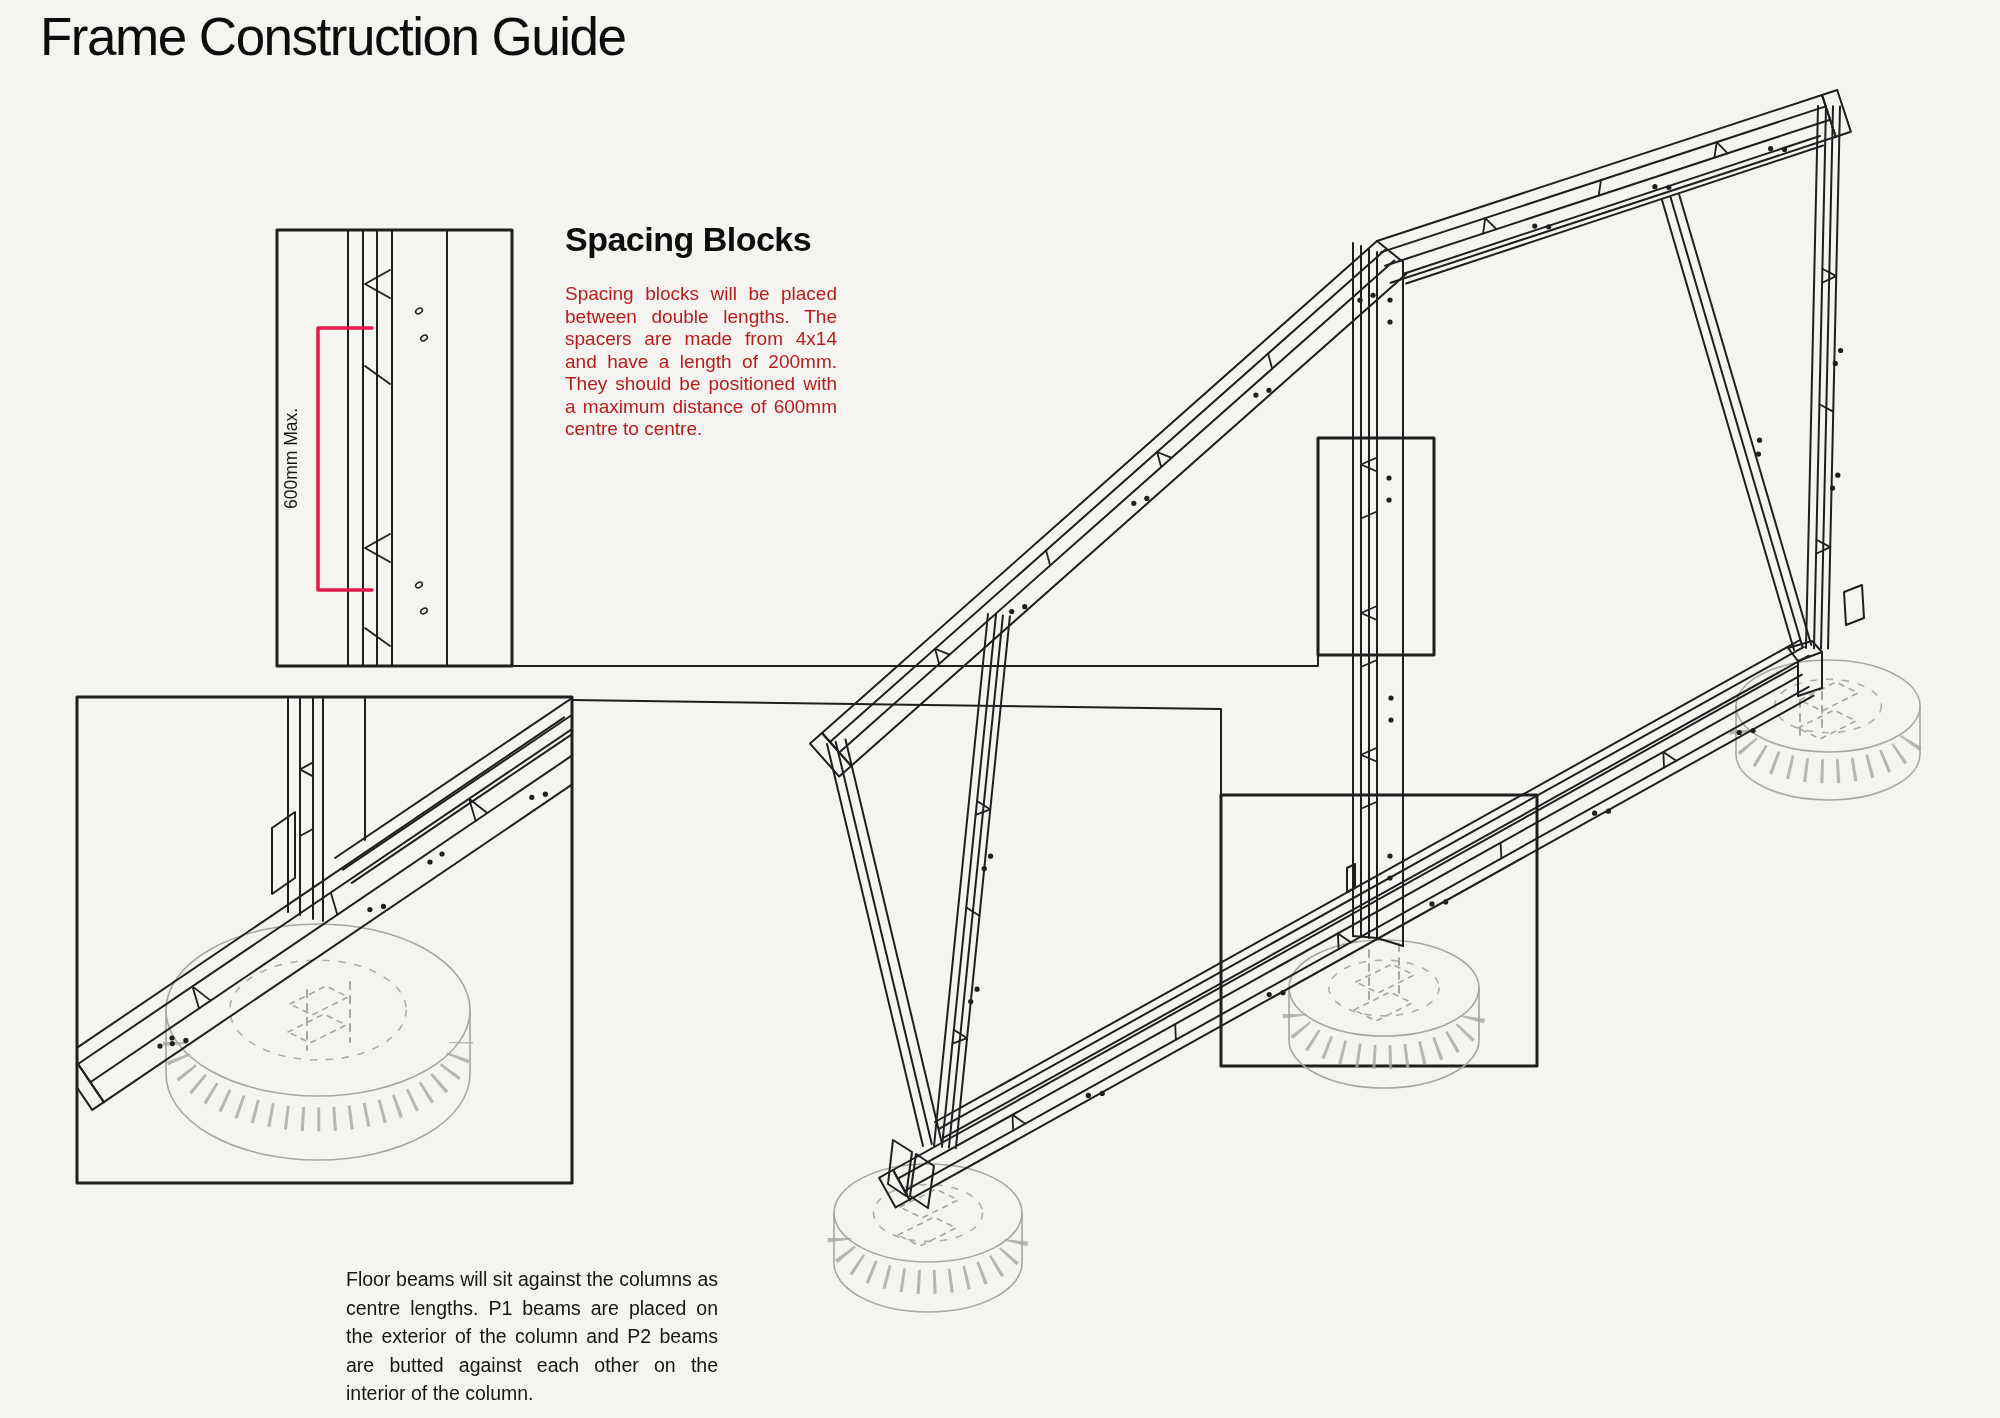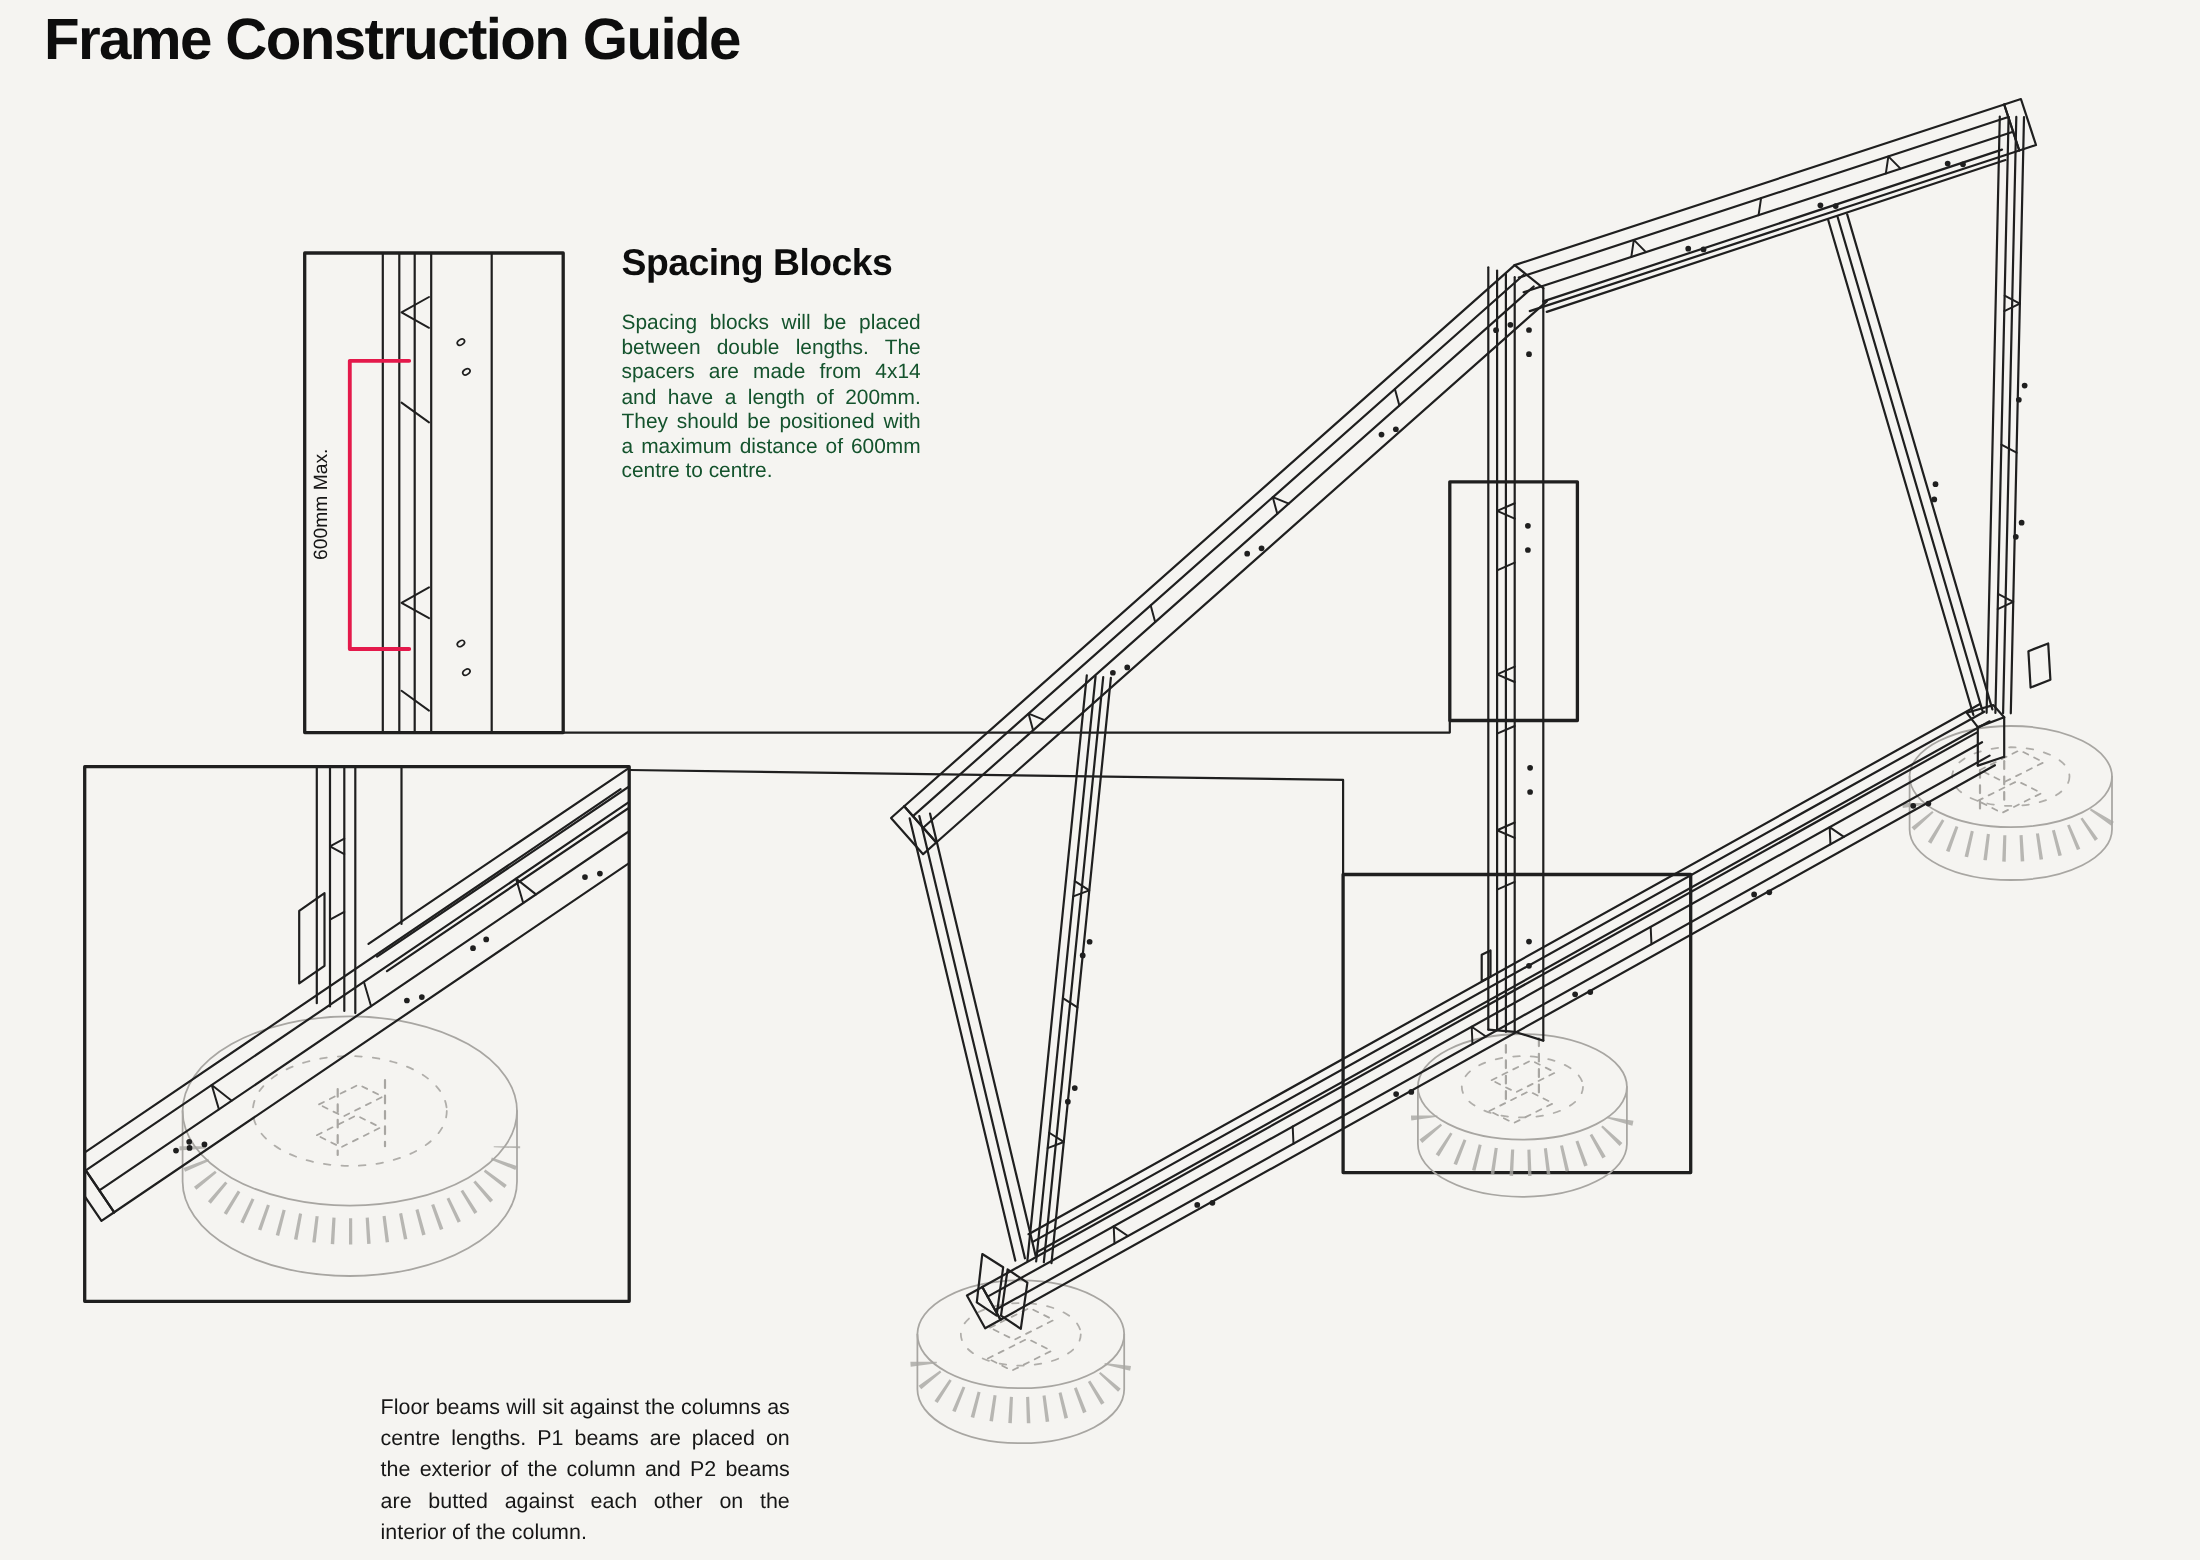--- a/index.html
+++ b/index.html
@@ -12,29 +12,29 @@
   .page{
     position:relative;width:2000px;height:1418px;overflow:hidden;
     background:var(--bg);
     font-family:"Liberation Sans", sans-serif;
     color:#111;
   }
   svg{position:absolute;left:0;top:0;}
   svg *{vector-effect:none;}
   .page-title{
     position:absolute;left:40px;top:6px;margin:0;
-    font-size:53px;font-weight:700;letter-spacing:-1.5px;color:#0d0d0d;
+    font-size:53px;font-weight:400;letter-spacing:-1.5px;color:#0d0d0d;
   }
   .detail-heading{
     position:absolute;margin:0;font-weight:700;color:#0d0d0d;
   }
   .spacing-heading{left:565px;top:220px;font-size:34px;letter-spacing:-0.5px;}
   .spacing-body{
     position:absolute;left:565px;top:283px;width:272px;margin:0;
-    font-size:19px;line-height:22.5px;text-align:justify;color:#14532d;
+    font-size:19px;line-height:22.5px;text-align:justify;color:#b91c1c;
   }
   .placement-heading{
     left:92px;top:1262px;font-size:35px;line-height:44px;letter-spacing:-0.5px;
   }
   .placement-body{
     position:absolute;left:346px;top:1265px;width:372px;margin:0;
     font-size:19.5px;line-height:28.5px;text-align:justify;color:#161616;
   }
   .dim-label{
     position:absolute;left:281px;top:509px;margin:0;

